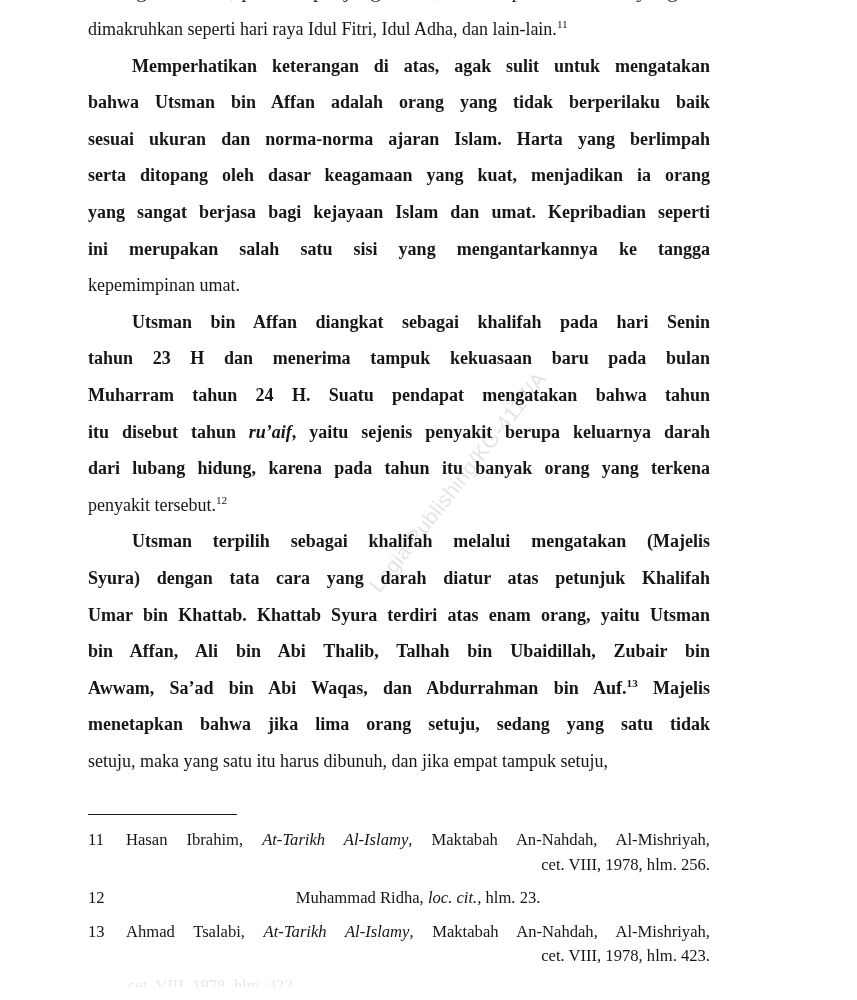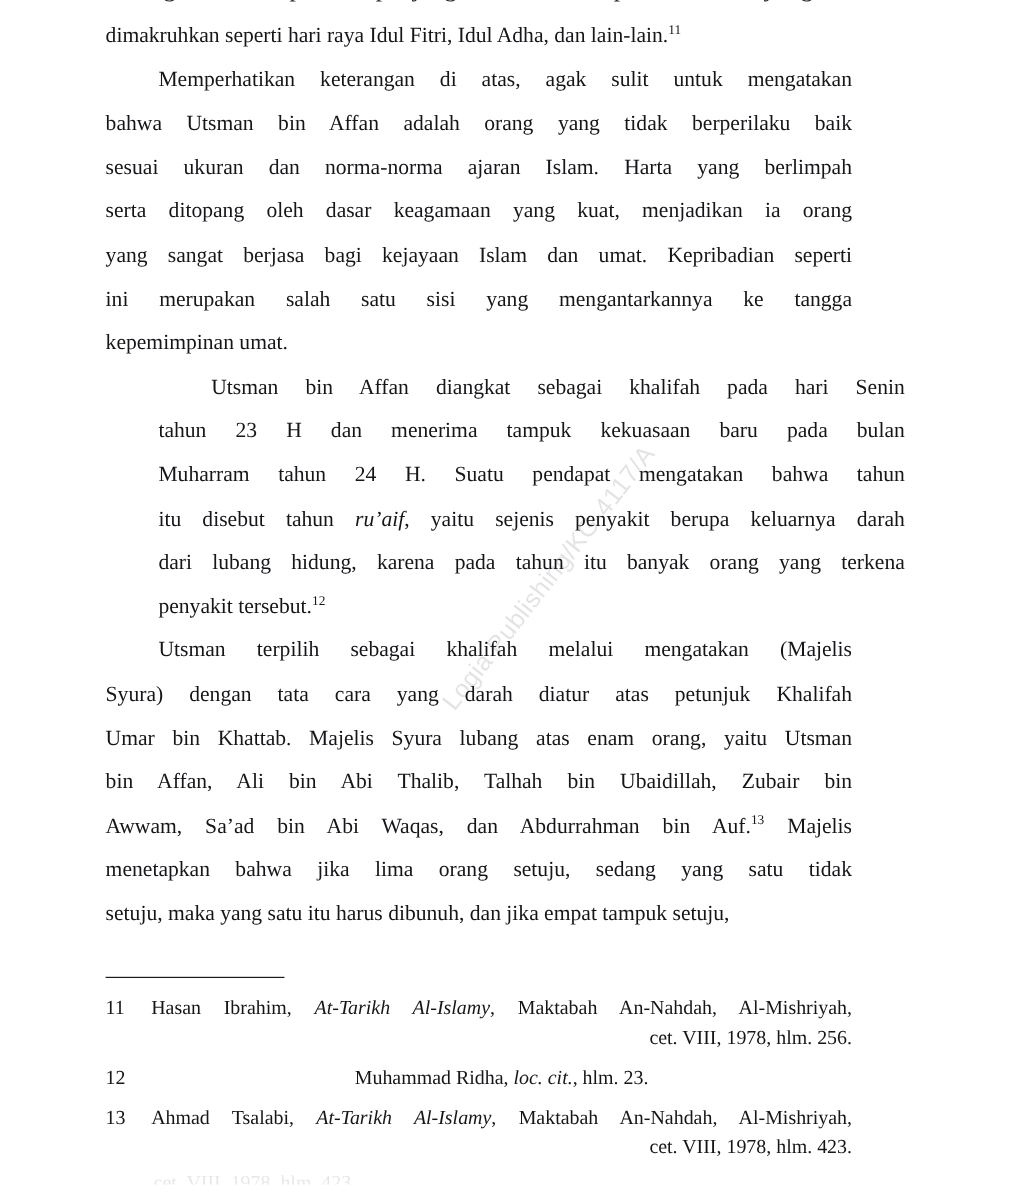--- a/index.html
+++ b/index.html
@@ -65,20 +65,21 @@
     z-index: 2;
   }
   .par > .ln {
     display: block;
     text-align: justify;
   }
   
   .ln.j {
     text-align: justify;
     text-align-last: justify;
+    font-weight: bold;
   }
   .ln.last {
     text-align: left;
     text-align-last: left;
   }
 
   .indent { display: inline-block; width: 44px; }
 
   sup {
     font-size: 0.62em;
@@ -157,32 +158,32 @@
       </div>
       <div class="par" style="top: 47.6px;">
         <span class="ln j"><span class="indent"></span><span>Memperhatikan keterangan di atas, agak sulit untuk mengatakan</span></span>
         <span class="ln j"><span>bahwa Utsman bin Affan adalah orang yang tidak berperilaku baik</span></span>
         <span class="ln j"><span>sesuai ukuran dan norma-norma ajaran Islam. Harta yang berlimpah</span></span>
         <span class="ln j"><span>serta ditopang oleh dasar keagamaan yang kuat, menjadikan ia orang</span></span>
         <span class="ln j"><span>yang sangat berjasa bagi kejayaan Islam dan umat. Kepribadian seperti</span></span>
         <span class="ln j"><span>ini merupakan salah satu sisi yang mengantarkannya ke tangga</span></span>
         <span class="ln last"><span>kepemimpinan umat.</span></span>
       </div>
-      <div class="par" style="top: 303.8px; margin-left: 44px;">
+      <div class="par" style="top: 303.8px;">
         <span class="ln j"><span class="indent"></span><span>Utsman bin Affan diangkat sebagai khalifah pada hari Senin</span></span>
         <span class="ln j"><span>tahun 23 H dan menerima tampuk kekuasaan baru pada bulan</span></span>
         <span class="ln j"><span>Muharram tahun 24 H. Suatu pendapat mengatakan bahwa tahun</span></span>
         <span class="ln j"><span>itu disebut tahun </span><i>ru’aif</i><span>, yaitu sejenis penyakit berupa keluarnya darah</span></span>
         <span class="ln j"><span>dari lubang hidung, karena pada tahun itu banyak orang yang terkena</span></span>
         <span class="ln last"><span>penyakit tersebut.</span><sup>12</sup></span>
       </div>
       <div class="par" style="top: 523.4px;">
         <span class="ln j"><span class="indent"></span><span>Utsman terpilih sebagai khalifah melalui mengatakan (Majelis</span></span>
         <span class="ln j"><span>Syura) dengan tata cara yang darah diatur atas petunjuk Khalifah</span></span>
-        <span class="ln j"><span>Umar bin Khattab. Majelis Syura lubang atas enam orang, yaitu Utsman</span></span>
+        <span class="ln j"><span>Umar bin Khattab. Khattab Syura terdiri atas enam orang, yaitu Utsman</span></span>
         <span class="ln j"><span>bin Affan, Ali bin Abi Thalib, Talhah bin Ubaidillah, Zubair bin</span></span>
         <span class="ln j"><span>Awwam, Sa’ad bin Abi Waqas, dan Abdurrahman bin Auf.</span><sup>13</sup><span> Majelis</span></span>
         <span class="ln j"><span>menetapkan bahwa jika lima orang setuju, sedang yang satu tidak</span></span>
         <span class="ln last"><span>setuju, maka yang satu itu harus dibunuh, dan jika empat tampuk setuju,</span></span>
       </div>
     </div>
 
   <div class="fn-rule"></div>
 
   <div class="footnotes" id="footnotes-root">

